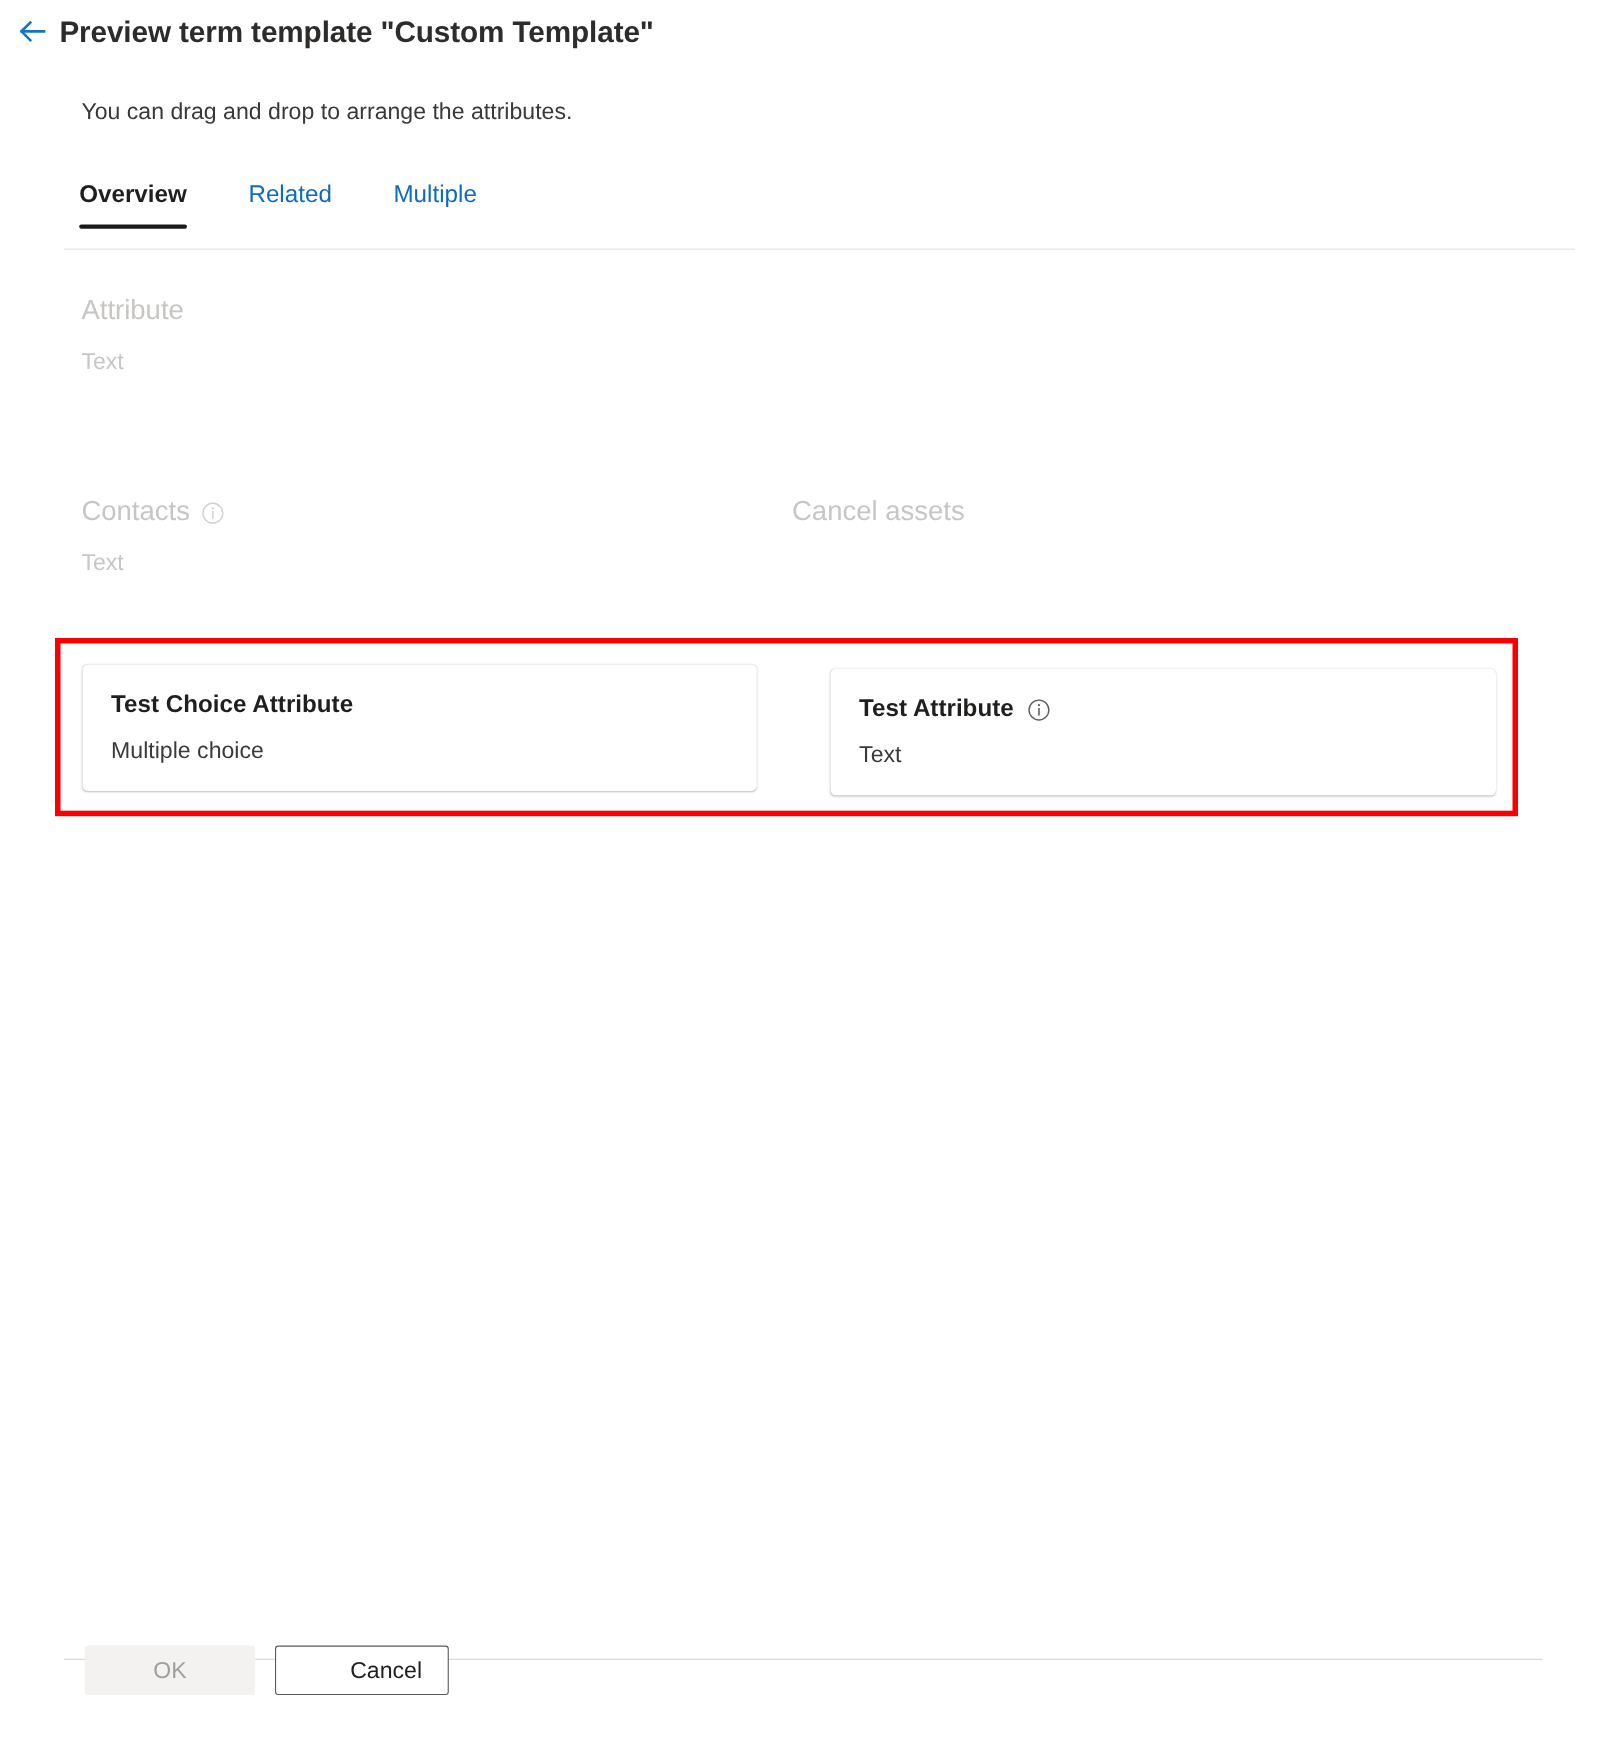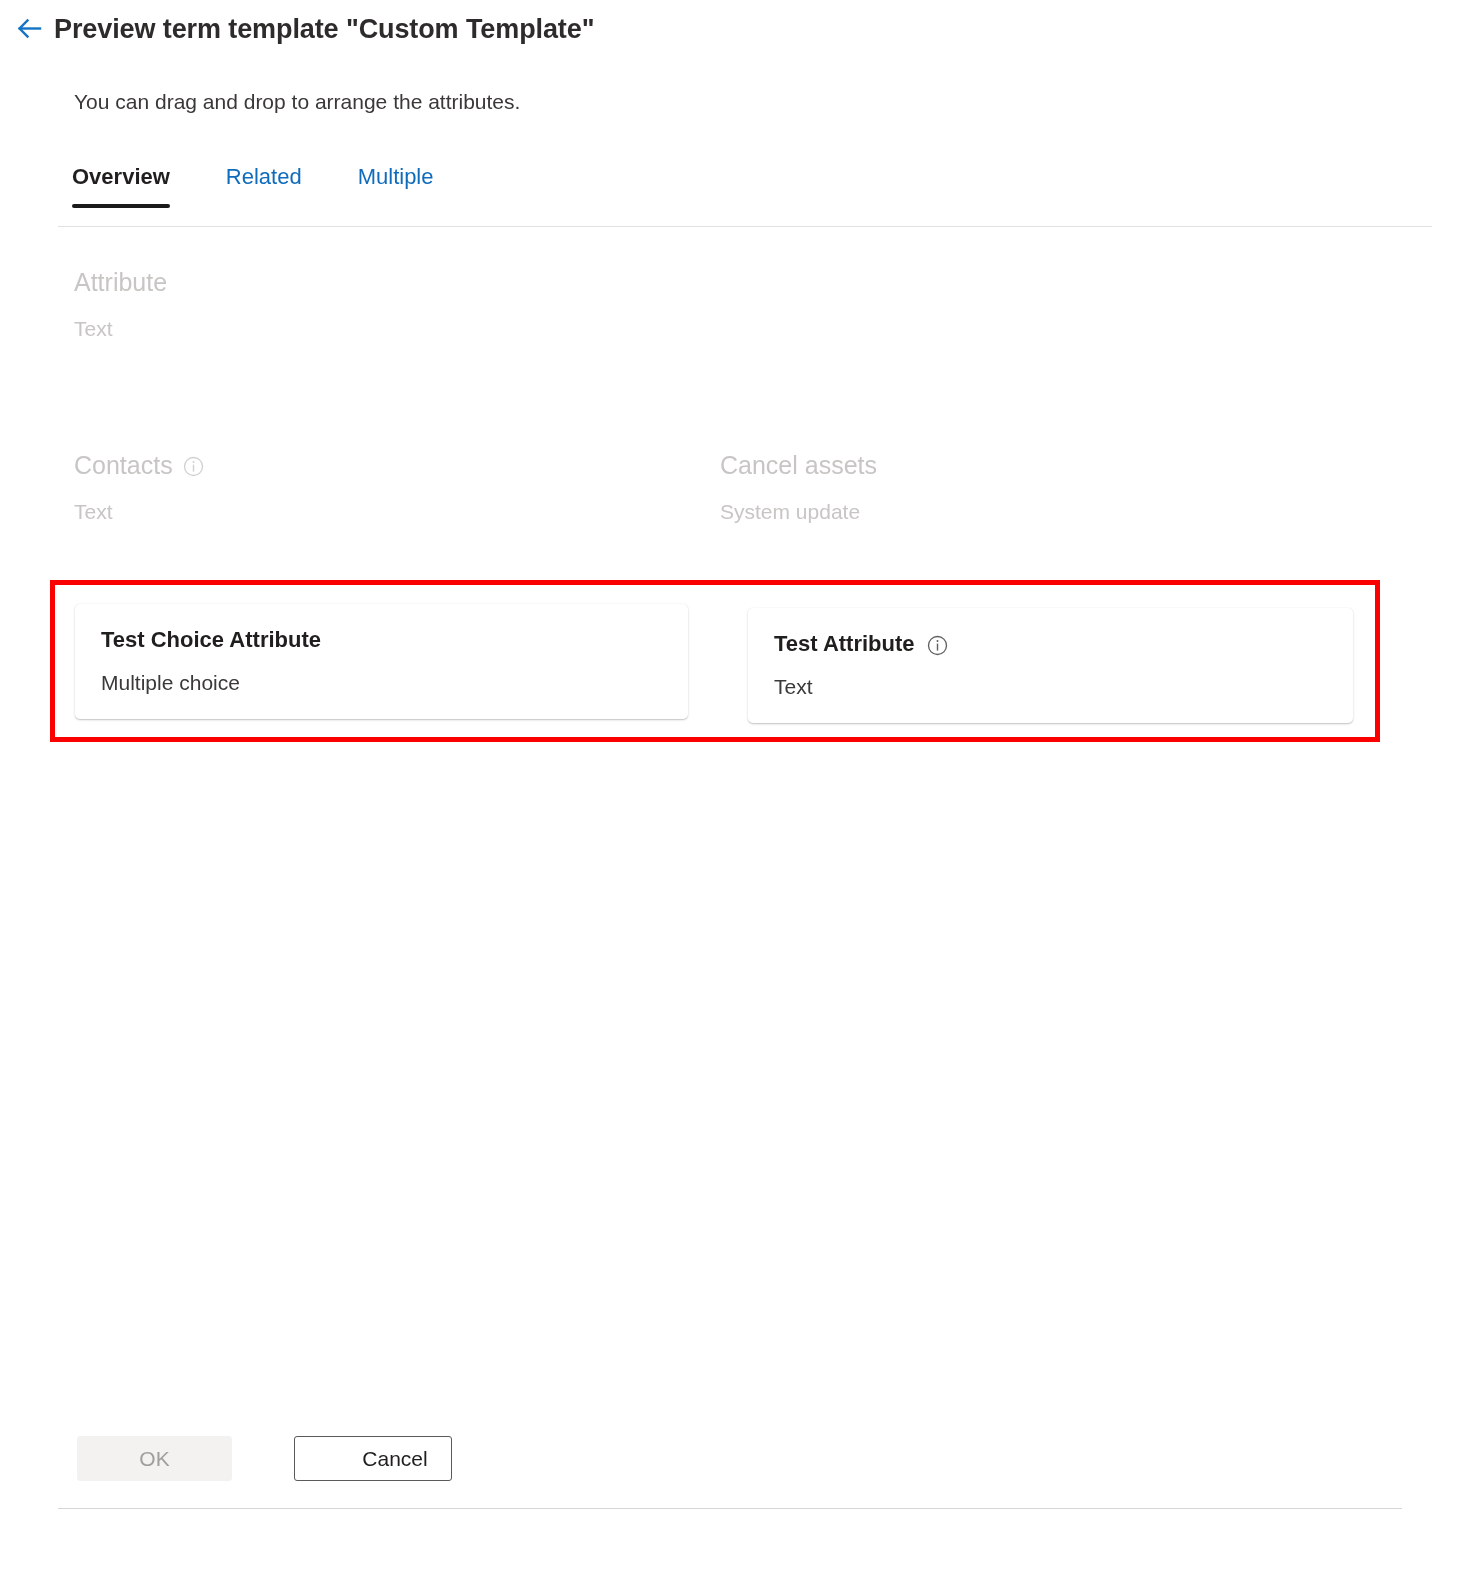--- a/index.html
+++ b/index.html
@@ -148,20 +148,21 @@
     border: 5px solid #fb0000;
     box-sizing: border-box;
   }
   .attr-cards {
     position: absolute;
     left: 75px;
     top: 604px;
     width: 1285px;
     display: flex;
     align-items: flex-start;
+    justify-content: space-between;
   }
   .attr-card {
     background: #ffffff;
     border-radius: 5px;
     box-shadow: 0 1.0px 2.5px rgba(0,0,0,0.16), 0 0.2px 1.0px rgba(0,0,0,0.10);
     box-sizing: border-box;
     padding: 23px 26px 24px 26px;
   }
   .attr-card.card-one {
     width: 613px;
@@ -194,24 +195,23 @@
     position: absolute;
     left: 58px;
     top: 1508px;
     width: 1344px;
     height: 1px;
     background: #d8d6d4;
   }
   .footer {
     position: absolute;
     left: 77px;
-    top: 1436px;
-    display: flex;
-    align-items: center;
-    gap: 44px;
+    top: 1496px;
+    display: flex;
+    align-items: center;
   }
   .btn {
     height: 45px;
     border-radius: 3px;
     font-size: 21px;
     display: flex;
     align-items: center;
     justify-content: center;
     box-sizing: border-box;
     cursor: pointer;
@@ -280,21 +280,20 @@
             <rect x="9.8" y="8.6" width="1.4" height="7.0" fill="#d2d0ce"></rect>
           </svg>
         </span>
       </div>
       <div class="ghost-value">Text</div>
     </div>
     <div class="ghost-col">
       <div class="ghost-label">
         <span>Cancel assets</span>
       </div>
-      <div class="ghost-value">System update</div>
     </div>
   </div>
 
 </div>
 
 <div class="highlight-box"></div>
 
 <div class="attr-cards">
 
   <div class="attr-card card-one">

